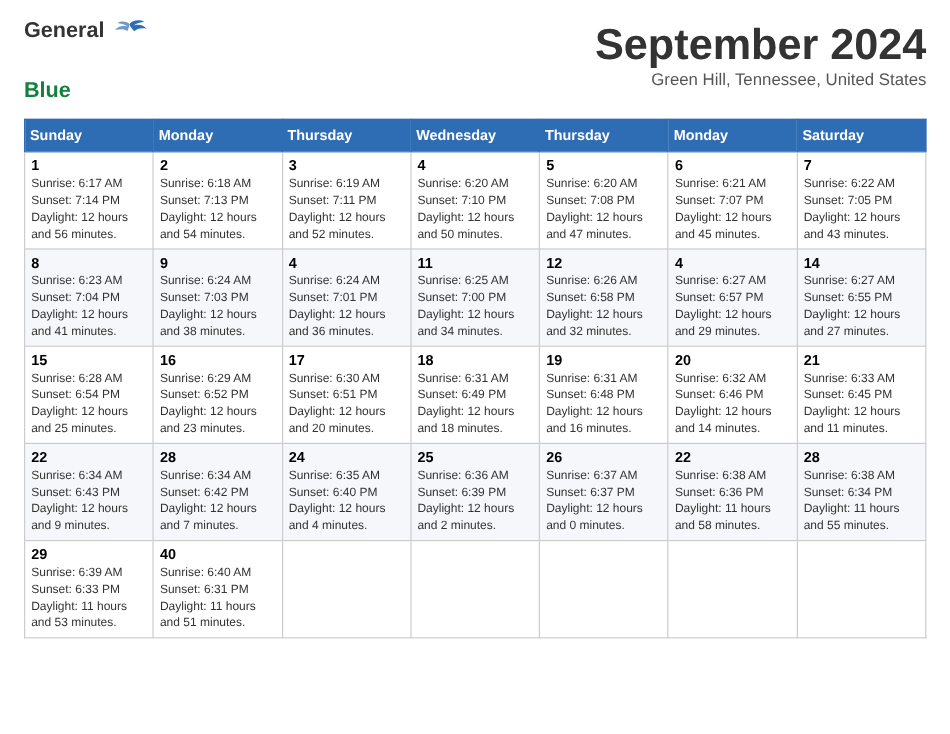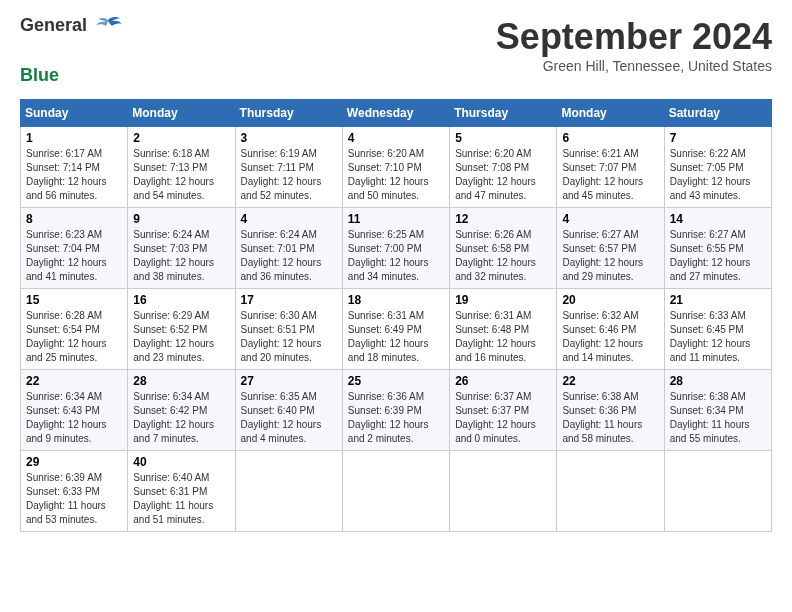--- a/index.html
+++ b/index.html
@@ -202,21 +202,21 @@
       <tr>
         <td>
         <span class="day-number">22</span>
         <div class="day-info">Sunrise: 6:34 AM<br>Sunset: 6:43 PM<br>Daylight: 12 hours<br>and 9 minutes.</div>
       </td>
         <td>
         <span class="day-number">28</span>
         <div class="day-info">Sunrise: 6:34 AM<br>Sunset: 6:42 PM<br>Daylight: 12 hours<br>and 7 minutes.</div>
       </td>
         <td>
-        <span class="day-number">27</span>
+        <span class="day-number">24</span>
         <div class="day-info">Sunrise: 6:35 AM<br>Sunset: 6:40 PM<br>Daylight: 12 hours<br>and 4 minutes.</div>
       </td>
         <td>
         <span class="day-number">25</span>
         <div class="day-info">Sunrise: 6:36 AM<br>Sunset: 6:39 PM<br>Daylight: 12 hours<br>and 2 minutes.</div>
       </td>
         <td>
         <span class="day-number">26</span>
         <div class="day-info">Sunrise: 6:37 AM<br>Sunset: 6:37 PM<br>Daylight: 12 hours<br>and 0 minutes.</div>
       </td>

